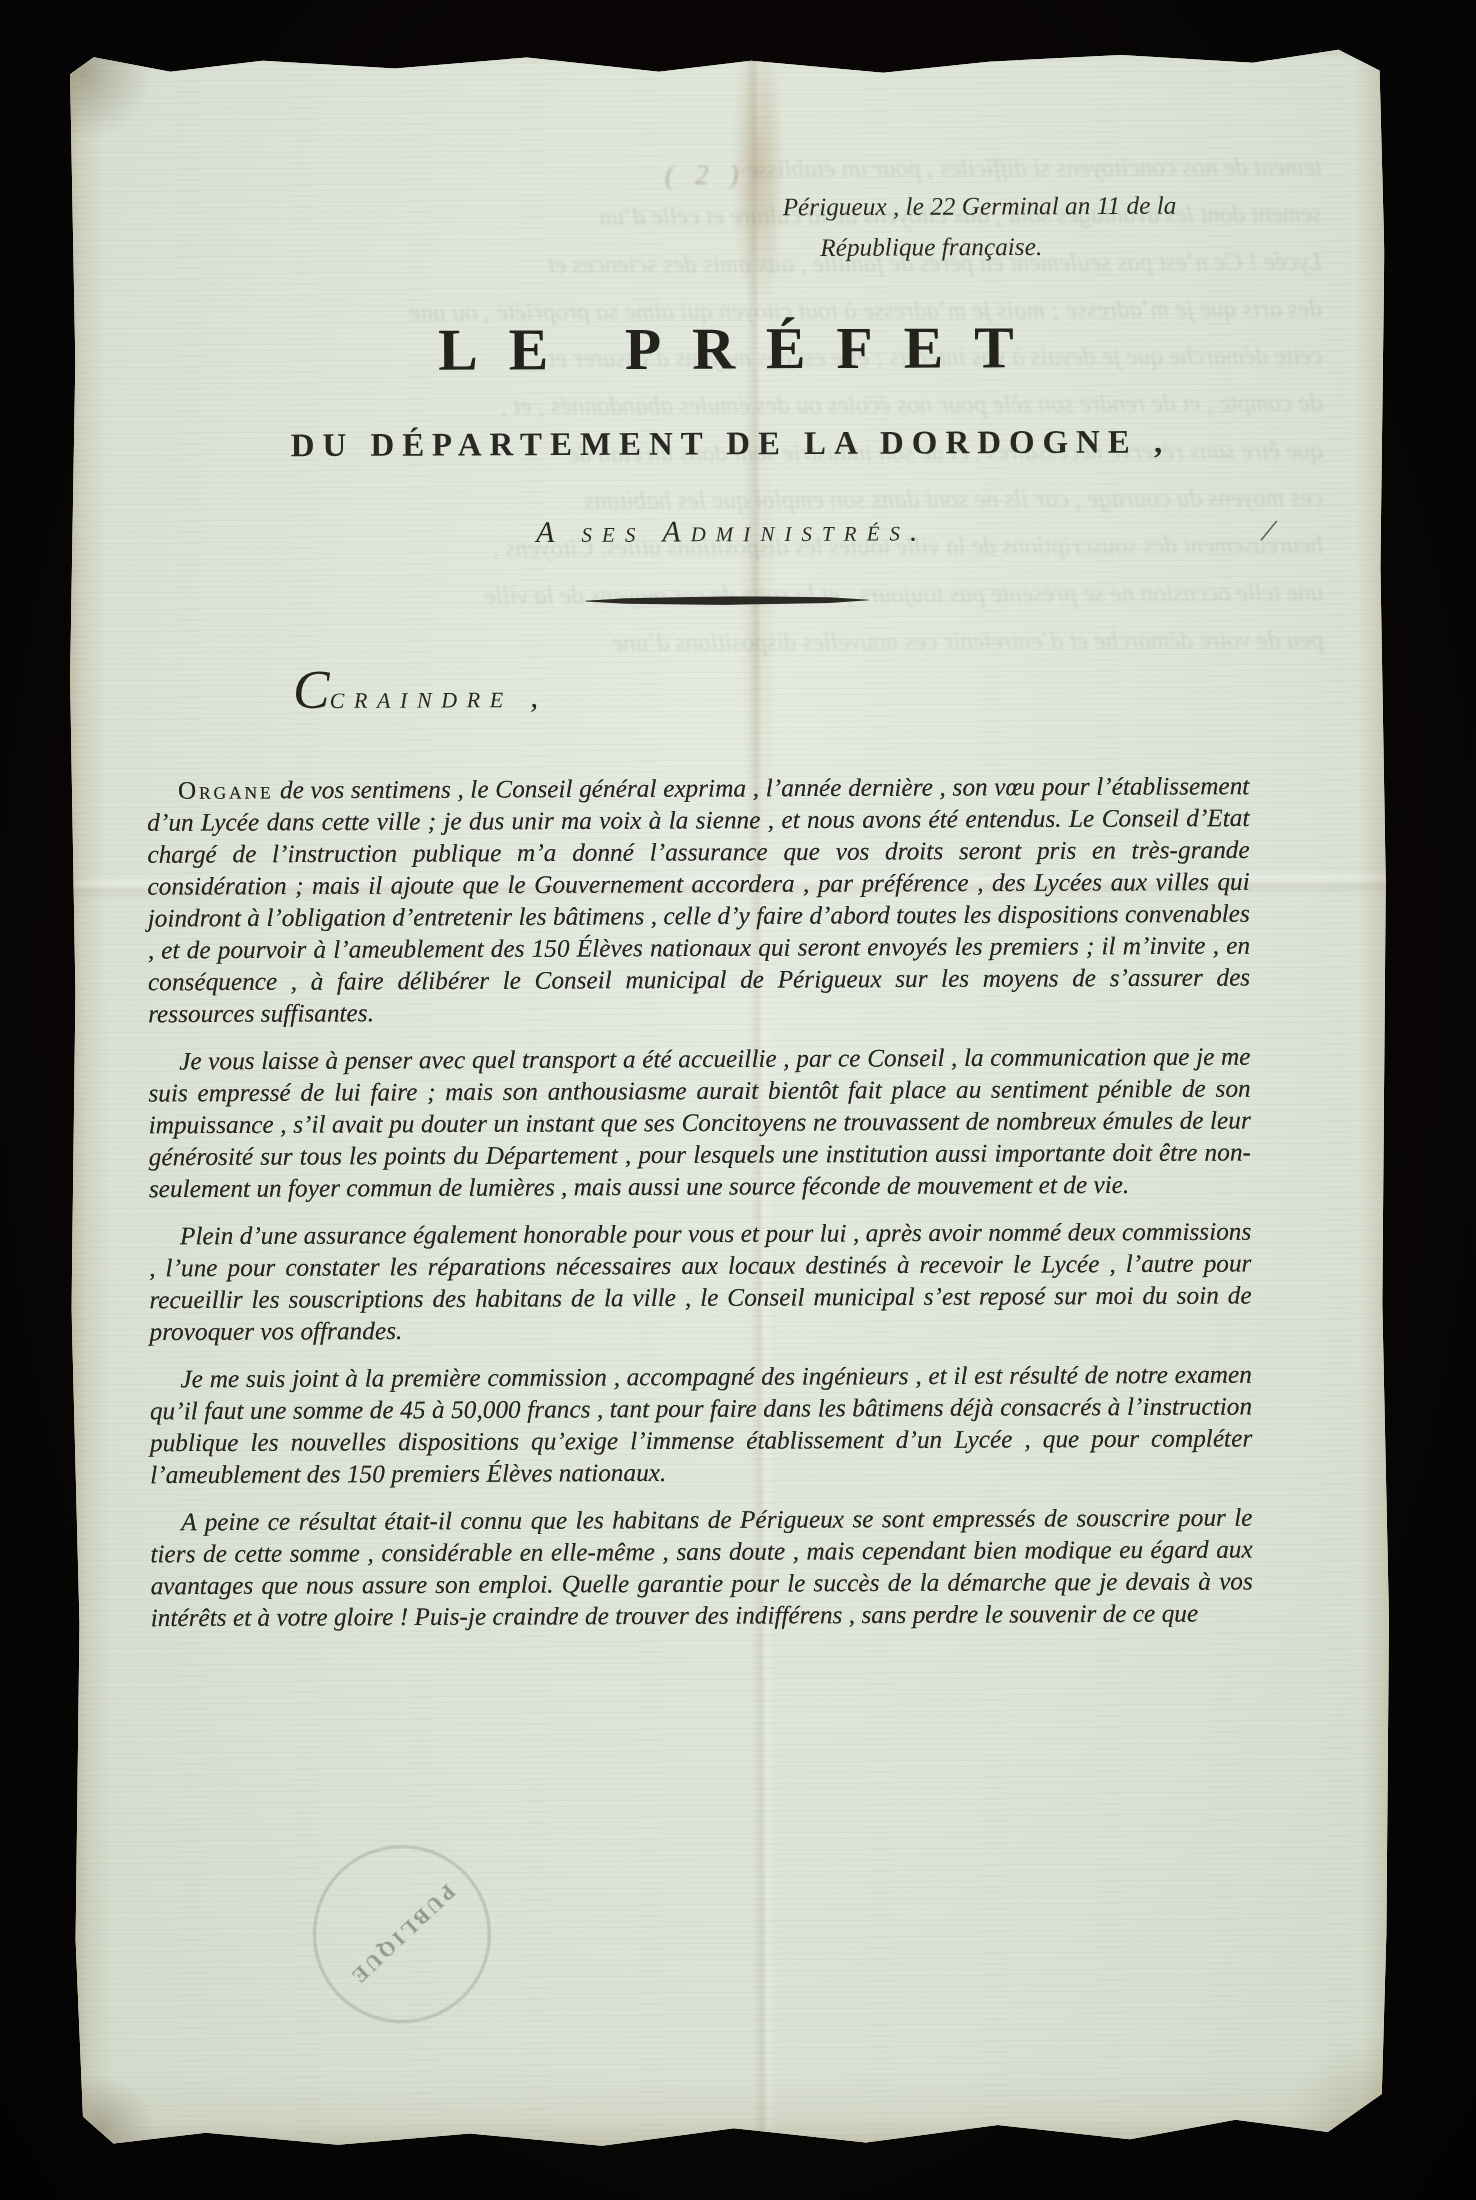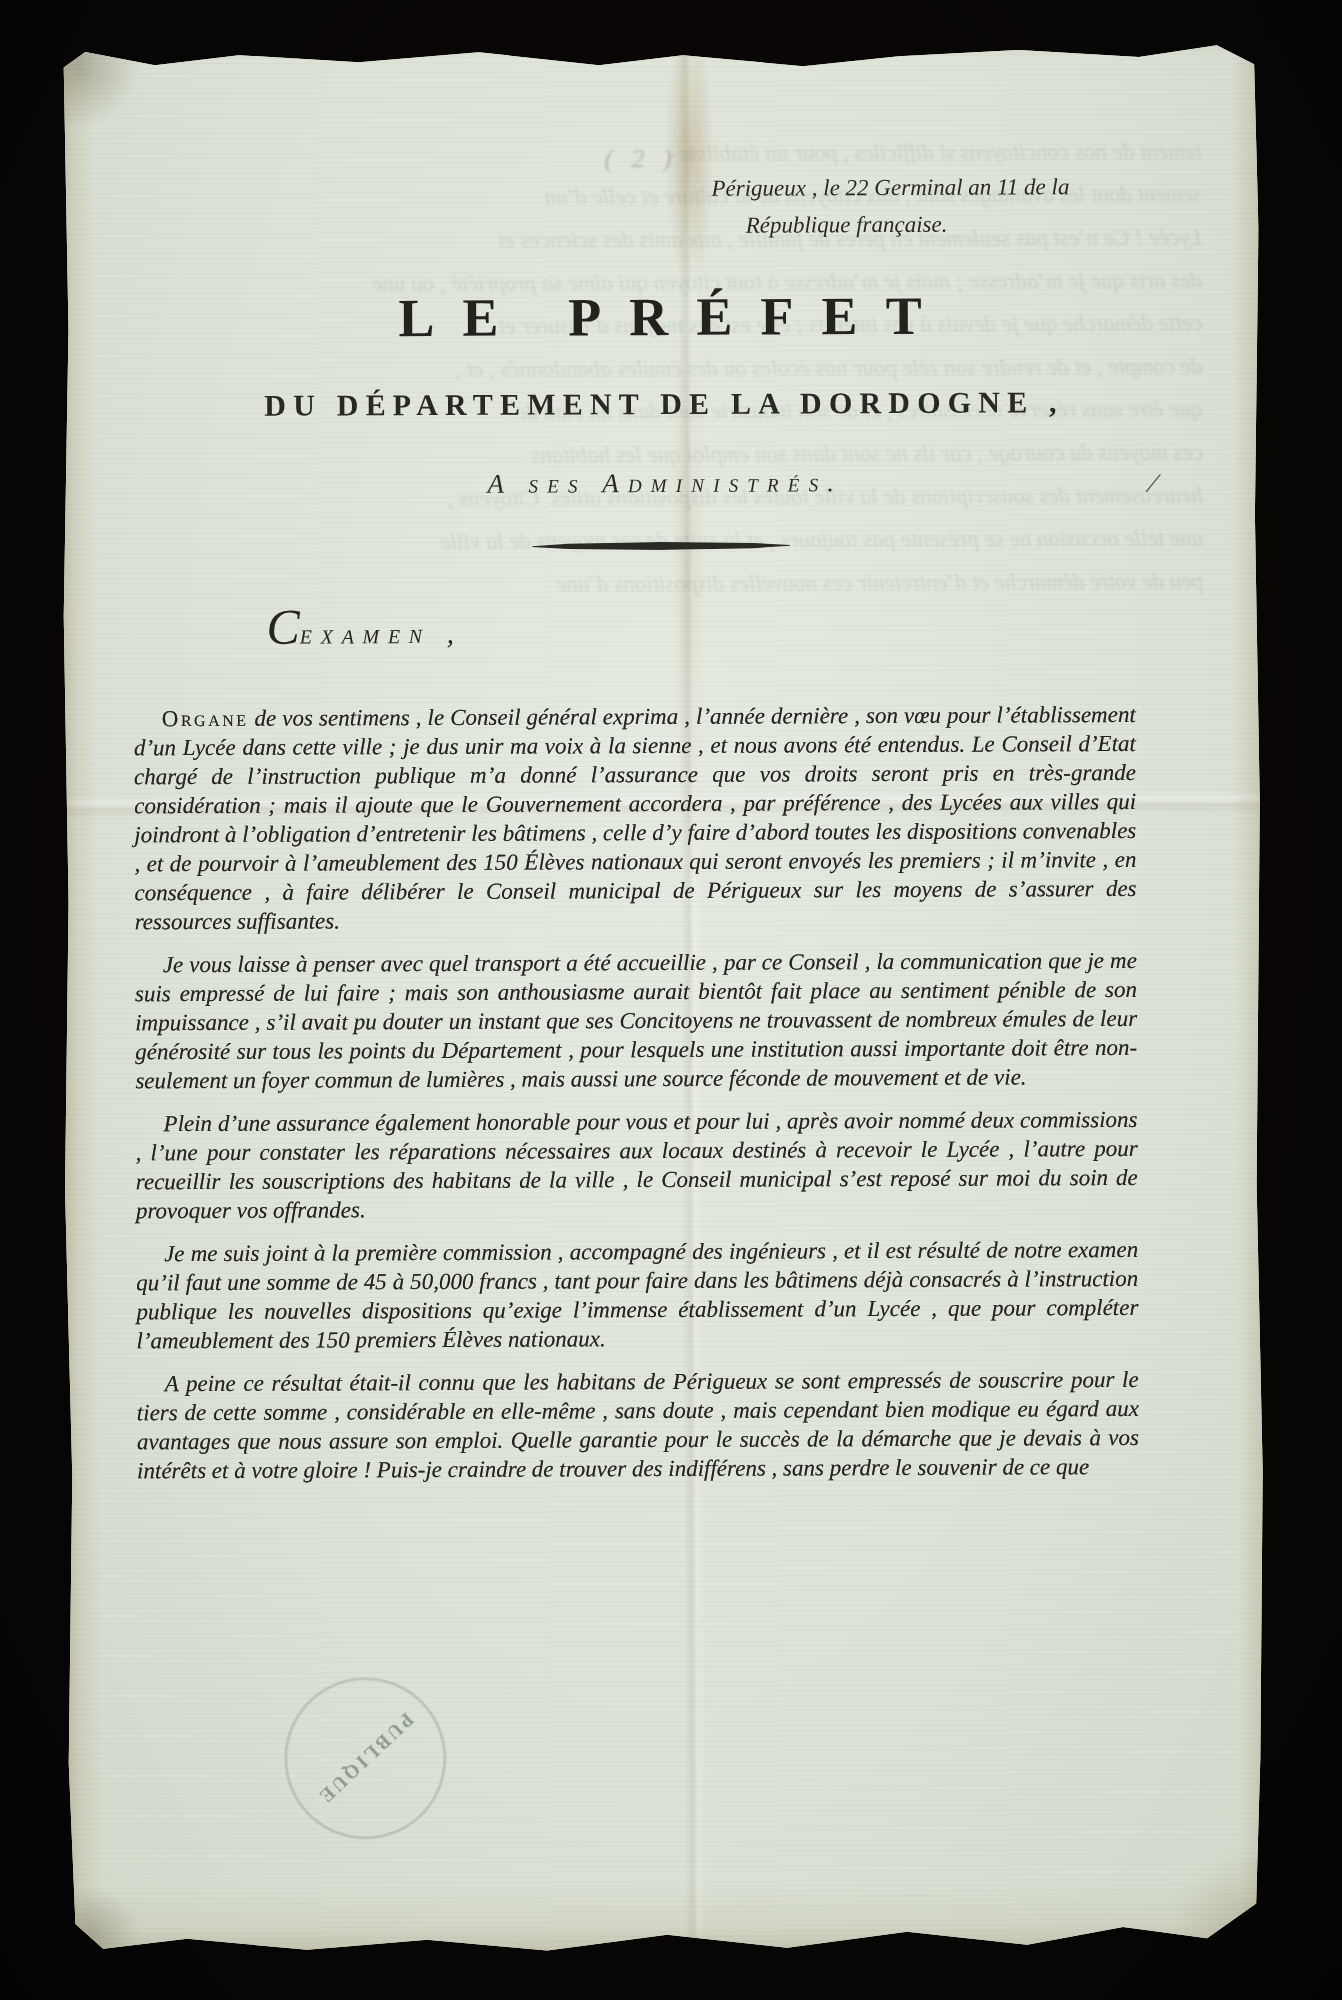--- a/index.html
+++ b/index.html
@@ -156,21 +156,21 @@
     <div class="doc-title">LE PRÉFET</div>
 
     <div class="doc-subtitle">DU DÉPARTEMENT DE LA DORDOGNE ,</div>
 
     <div class="doc-address">A ses Administrés.</div>
 
     <div class="stray-mark">/</div>
 
     <div class="rule"></div>
 
-    <div class="salutation"><span class="sal-initial">C</span><span class="sal-rest">examen ,</span></div>
+    <div class="salutation"><span class="sal-initial">C</span><span class="sal-rest">craindre ,</span></div>
 
     <section class="letter-body">
       <p><span class="lead">Organe</span><span> de vos sentimens , le Conseil général exprima , l’année dernière , son vœu pour l’établissement d’un Lycée dans cette ville ; je dus unir ma voix à la sienne , et nous avons été entendus.  Le Conseil d’Etat chargé de l’instruction publique m’a donné l’assurance que vos droits seront pris en très-grande considération ; mais il ajoute que le Gouvernement accordera , par préférence , des Lycées aux villes qui joindront à l’obligation d’entretenir les bâtimens , celle d’y faire d’abord toutes les dispositions convenables , et de pourvoir à l’ameublement des 150 Élèves nationaux qui seront envoyés les premiers ; il m’invite , en conséquence , à faire délibérer le Conseil municipal de Périgueux sur les moyens de s’assurer des ressources suffisantes.</span></p>
       <p>Je vous laisse à penser avec quel transport a été accueillie , par ce Conseil , la communication que je me suis empressé de lui faire ; mais son anthousiasme aurait bientôt fait place au sentiment pénible de son impuissance , s’il avait pu douter un instant que ses Concitoyens ne trouvassent de nombreux émules de leur générosité sur tous les points du Département , pour lesquels une institution aussi importante doit être non-seulement un foyer commun de lumières , mais aussi une source féconde de mouvement et de vie.</p>
       <p>Plein d’une assurance également honorable pour vous et pour lui , après avoir nommé deux commissions , l’une pour constater les réparations nécessaires aux locaux destinés à recevoir le Lycée , l’autre pour recueillir les souscriptions des habitans de la ville , le Conseil municipal s’est reposé sur moi du soin de provoquer vos offrandes.</p>
       <p>Je me suis joint à la première commission , accompagné des ingénieurs , et il est résulté de notre examen qu’il faut une somme de 45 à 50,000 francs , tant pour faire dans les bâtimens déjà consacrés à l’instruction publique les nouvelles dispositions qu’exige l’immense établissement d’un Lycée , que pour compléter l’ameublement des 150 premiers Élèves nationaux.</p>
       <p>A peine ce résultat était-il connu que les habitans de Périgueux se sont empressés de souscrire pour le tiers de cette somme , considérable en elle-même , sans doute , mais cependant bien modique eu égard aux avantages que nous assure son emploi.  Quelle garantie pour le succès de la démarche que je devais à vos intérêts et à votre gloire !  Puis-je craindre de trouver des indifférens , sans perdre le souvenir de ce que</p>
     </section>
 
     <div class="stamp">

